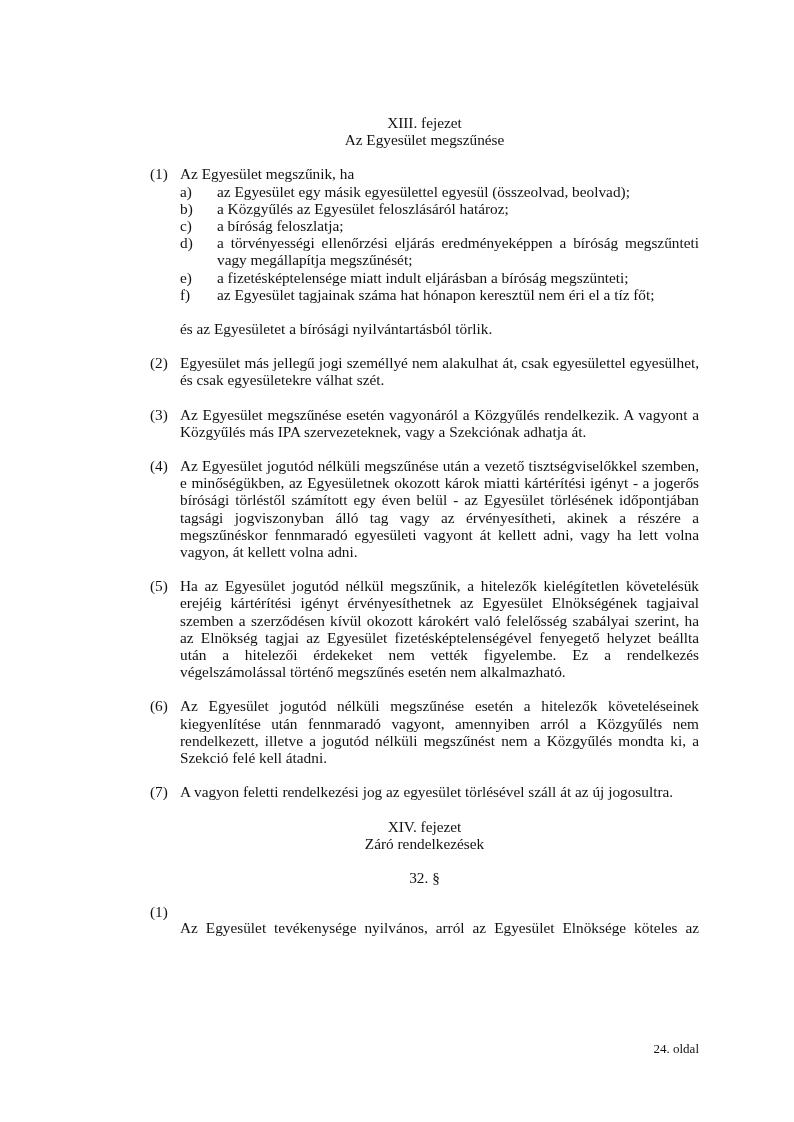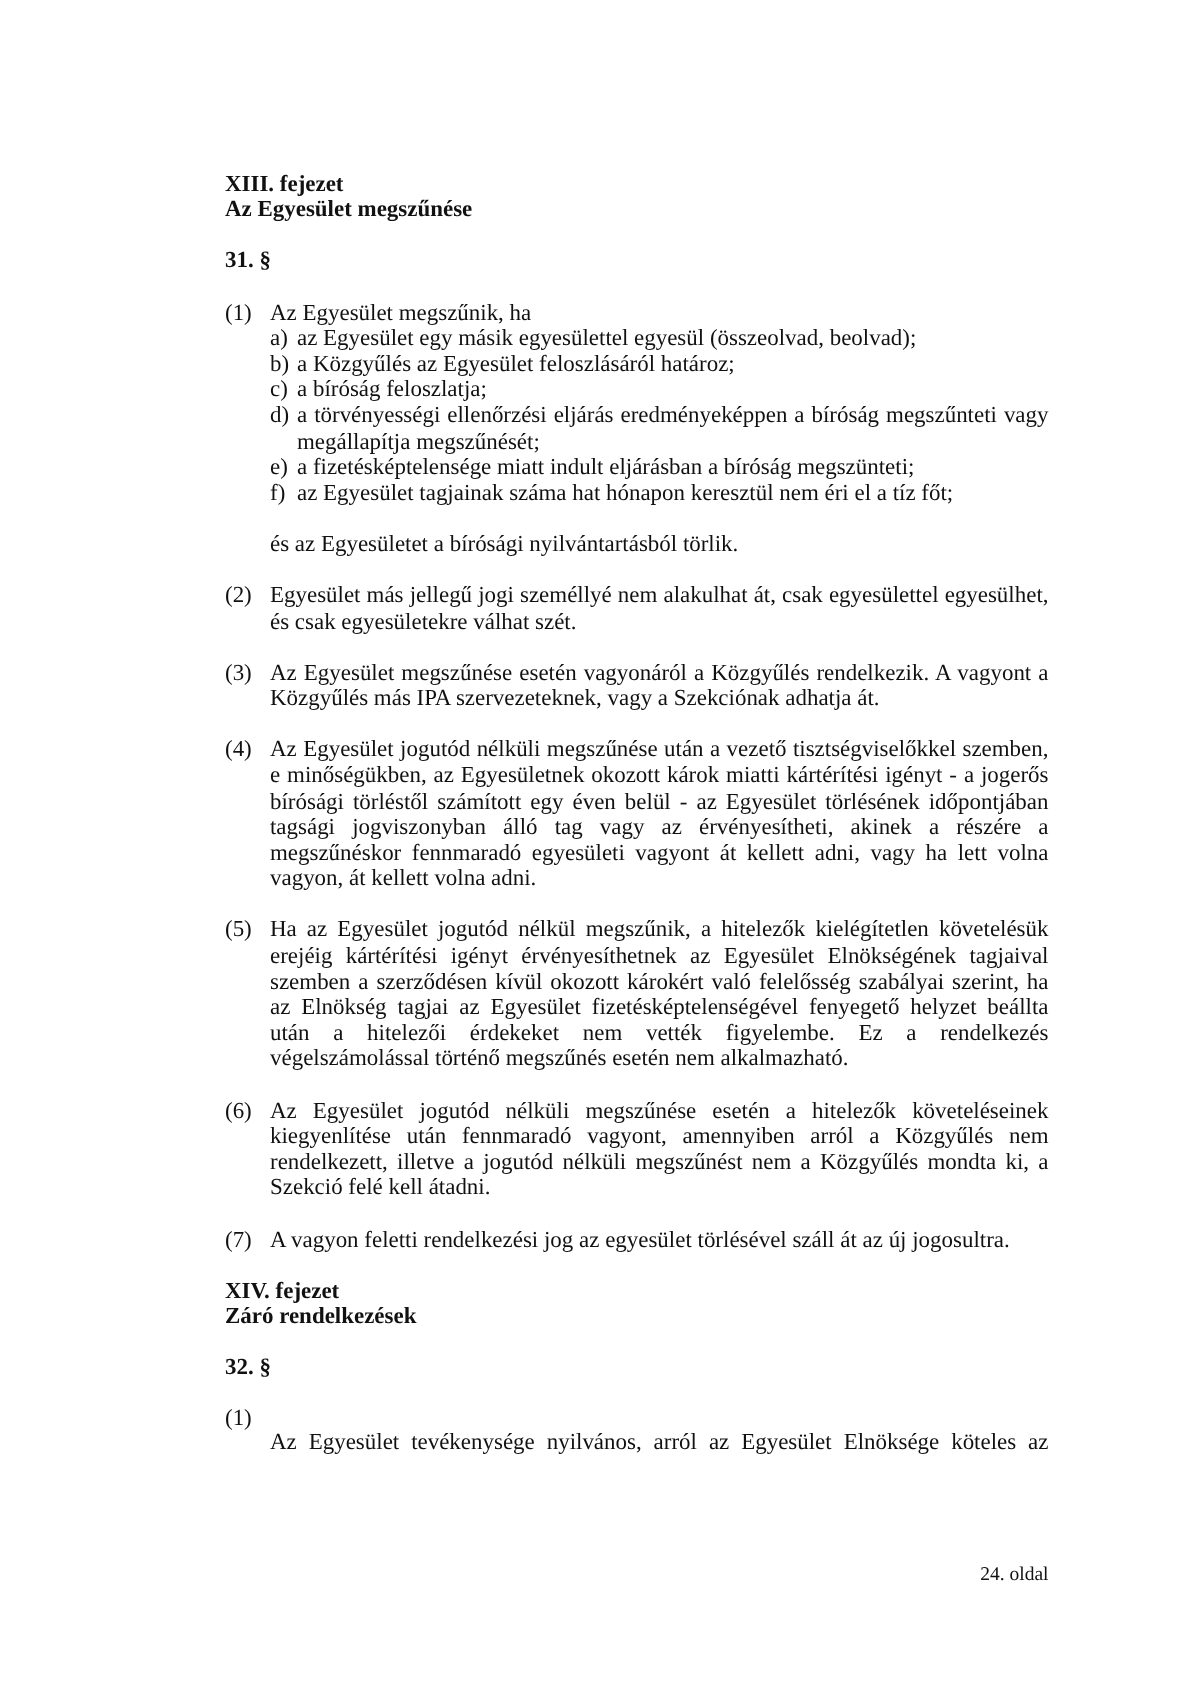--- a/index.html
+++ b/index.html
@@ -17,22 +17,22 @@
       font-size: 15.3px;
       line-height: 17.2px;
     }
     .page {
       position: absolute;
       left: 150px;
       top: 114px;
       width: 549px;
     }
     .heading {
-      text-align: left;
-      font-weight: bold;
+      text-align: center;
+      font-weight: normal;
       margin: 0;
     }
     .chapter-block { margin-bottom: 17px; }
     .section-num { margin-bottom: 17px; }
     .para {
       display: flex;
       margin-bottom: 17px;
     }
     .para .num {
       width: 30px;
@@ -48,40 +48,39 @@
       list-style: none;
     }
     .sublist li {
       display: flex;
       text-align: justify;
     }
     .sublist .lbl {
       width: 18px;
       flex: 0 0 18px;
     }
-    .sublist .txt { flex: 1; }
+    .sublist .txt { flex: 1; margin-left: 19px; }
     .closing { margin-top: 17px; }
     .footer {
       position: absolute;
       right: 95px;
       top: 1040px;
       font-size: 13px;
     }
     .footer .italic { }
   </style>
 </head>
 <body>
 
 <div class="page">
 
   <div class="chapter-block">
     <p class="heading">XIII. fejezet</p>
     <p class="heading">Az Egyesület megszűnése</p>
   </div>
-  <p class="heading section-num">31. §</p>
 
   <div class="para">
     <span class="num">(1)</span>
     <div class="body">
       <div>Az Egyesület megszűnik, ha</div>
       <ul class="sublist">
         <li>
             <span class="lbl">a)</span>
             <span class="txt">az Egyesület egy másik egyesülettel egyesül (összeolvad, beolvad);</span>
           </li>

